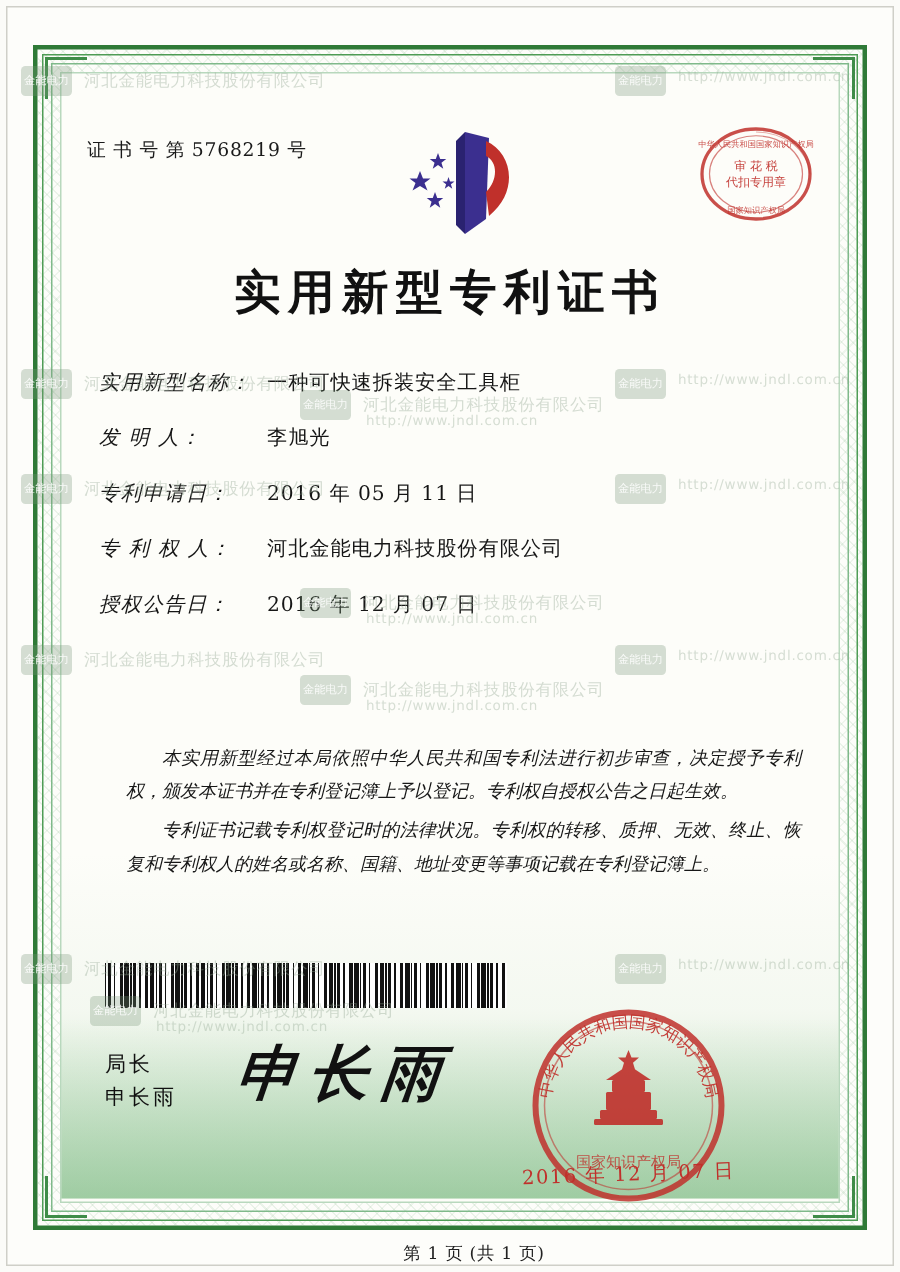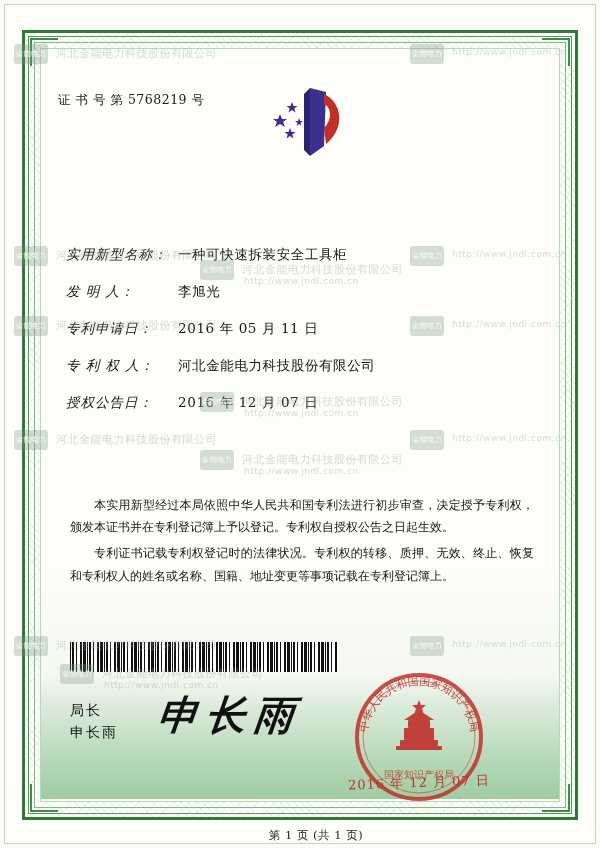--- a/index.html
+++ b/index.html
@@ -166,22 +166,23 @@
     position: absolute;
     left: 18px; top: 438px;
     width: 468px;
     font-family: "DejaVu Serif", "Liberation Serif", serif;
     font-size: 12px;
     line-height: 1.85;
     color: #171717;
     text-align: justify;
   }
   .body-text p {
-    margin: 0 0 4px 4px;
+    margin: 0 0 4px 18px;
     text-indent: 24px;
+    font-style: italic;
   }
 
   
   .barcode {
     position: absolute;
     left: 22px; top: 586px;
     width: 268px; height: 30px;
     background:
       repeating-linear-gradient(90deg,
         #111 0 1px, #fff 1px 2px, #111 2px 4px, #fff 4px 6px,
@@ -300,21 +301,33 @@
         <path d="M44 72 L44 4 L38 10 L38 66 Z" fill="#2a2270"></path>
         <g fill="#3b2f8f">
           <polygon points="14,30 16,35 21,35 17,38 19,43 14,40 9,43 11,38 7,35 12,35"></polygon>
           <polygon points="26,18 27.5,22 31.5,22 28.3,24.5 29.5,28.5 26,26 22.5,28.5 23.7,24.5 20.5,22 24.5,22"></polygon>
           <polygon points="24,44 25.5,48 29.5,48 26.3,50.5 27.5,54.5 24,52 20.5,54.5 21.7,50.5 18.5,48 22.5,48"></polygon>
           <polygon points="33,34 34,37 37,37 34.6,38.8 35.5,41.8 33,40 30.5,41.8 31.4,38.8 29,37 32,37"></polygon>
         </g>
       </svg>
     </div>
 
-
+    <div class="seal-top">
+      <svg width="84" height="68" viewBox="0 0 84 68">
+        <ellipse cx="42" cy="34" rx="36" ry="30" fill="none" stroke="#c0302b" stroke-width="2.2" opacity="0.85"></ellipse>
+        <ellipse cx="42" cy="34" rx="31" ry="25.5" fill="none" stroke="#c0302b" stroke-width="0.8" opacity="0.6"></ellipse>
+        <text x="42" y="31" font-size="8" fill="#c0302b" text-anchor="middle" font-family="DejaVu Serif, serif" opacity="0.9">审 花 税</text>
+        <text x="42" y="42" font-size="8" fill="#c0302b" text-anchor="middle" font-family="DejaVu Serif, serif" opacity="0.9">代扣专用章</text>
+        <path d="M42 6 A36 30 0 0 1 78 34" fill="none" stroke="#c0302b" stroke-width="0.5" opacity="0.5"></path>
+        <text x="42" y="16" font-size="5.5" fill="#c0302b" text-anchor="middle" font-family="DejaVu Serif, serif" opacity="0.85">中华人民共和国国家知识产权局</text>
+        <text x="42" y="60" font-size="5.5" fill="#c0302b" text-anchor="middle" font-family="DejaVu Serif, serif" opacity="0.85">国家知识产权局</text>
+      </svg>
+    </div>
+
+    <div class="title">实用新型专利证书</div>
 
     <div class="fields">
       <div class="field">
         <span class="label">实用新型名称：</span><span class="value">一种可快速拆装安全工具柜</span>
       </div>
       <div class="field">
         <span class="label">发 明 人：</span><span class="value">李旭光</span>
       </div>
       <div class="field">
         <span class="label">专利申请日：</span><span class="value">2016 年 05 月 11 日</span>

